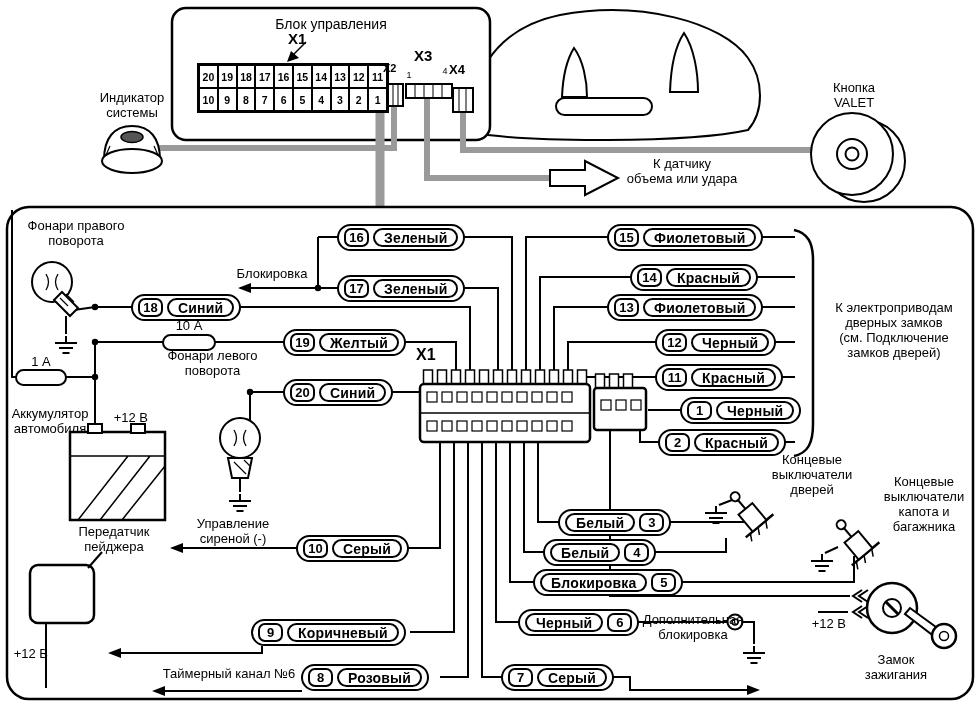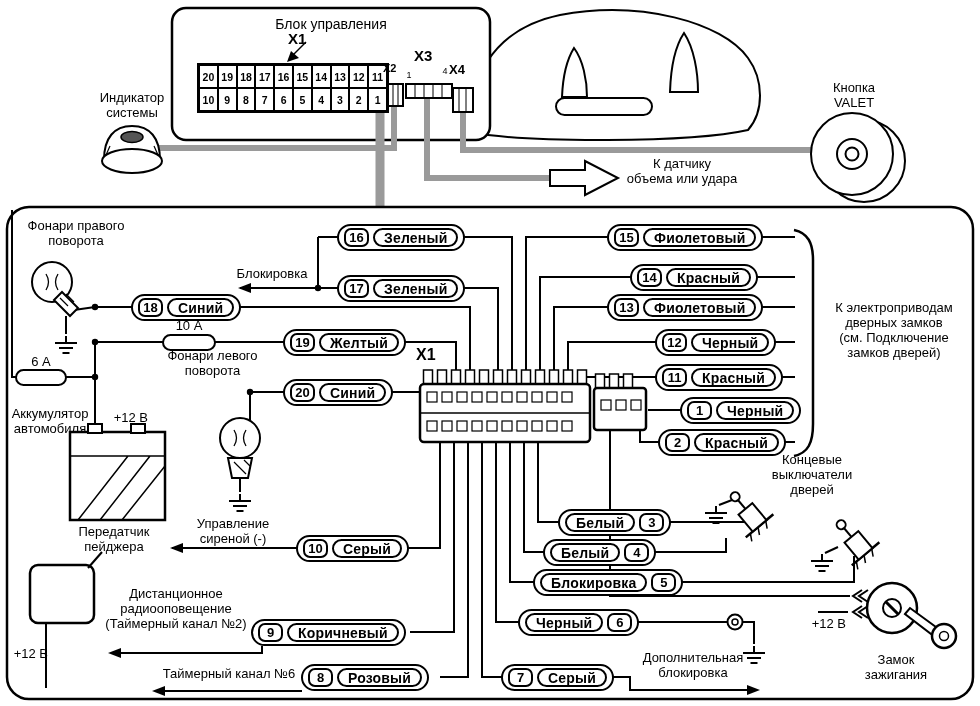--- a/index.html
+++ b/index.html
@@ -299,41 +299,42 @@
 VALET</div>
 <div class="lbl" style="left:620px;top:156px;width:124px">К датчику
 объема или удара</div>
 
 <div class="lbl" style="left:18px;top:218px;width:116px">Фонари правого
 поворота</div>
 <div class="lbl" style="left:230px;top:266px;width:84px">Блокировка</div>
 <div class="lbl" style="left:155px;top:348px;width:115px">Фонари левого
 поворота</div>
 <div class="lbl" style="left:167px;top:318px;width:44px">10 А</div>
-<div class="lbl" style="left:20px;top:354px;width:42px">6 А</div>
+<div class="lbl" style="left:20px;top:354px;width:42px">1 А</div>
 <div class="lbl" style="left:2px;top:406px;width:96px">Аккумулятор
 автомобиля</div>
 <div class="lbl la" style="left:100px;top:410px;width:48px">+12 В</div>
 <div class="lbl" style="left:64px;top:524px;width:100px">Передатчик
 пейджера</div>
 <div class="lbl la" style="left:4px;top:646px;width:44px">+12 В</div>
 <div class="lbl" style="left:188px;top:516px;width:90px">Управление
 сиреной (-)</div>
-<div class="lbl" style="left:100px;top:586px;width:152px">Дистанционное
-радиооповещение
-(Таймерный канал №2)</div>
 <div class="lbl nw" style="left:158px;top:666px;width:142px">Таймерный канал №6</div>
-<div class="lbl" style="left:632px;top:650px;width:122px">Дополнительная
+<div class="lbl" style="left:632px;top:612px;width:122px">Дополнительная
 блокировка</div>
 <div class="lbl" style="left:744px;top:452px;width:136px">Концевые выключатели
 дверей</div>
 <div class="lbl" style="left:818px;top:300px;width:152px">К электроприводам
 дверных замков
 (см. Подключение
 замков дверей)</div>
+<div class="lbl" style="left:874px;top:474px;width:100px">Концевые
+выключатели
+капота и
+багажника</div>
 <div class="lbl" style="left:850px;top:652px;width:92px">Замок
 зажигания</div>
 <div class="lbl la" style="left:798px;top:616px;width:48px">+12 В</div>
 
 <div class="pill" style="left:337px;top:224px">
       <span class="pnum">16</span>
       <span class="pname">Зеленый</span>
     </div>
 <div class="pill" style="left:337px;top:275px">
       <span class="pnum">17</span>

